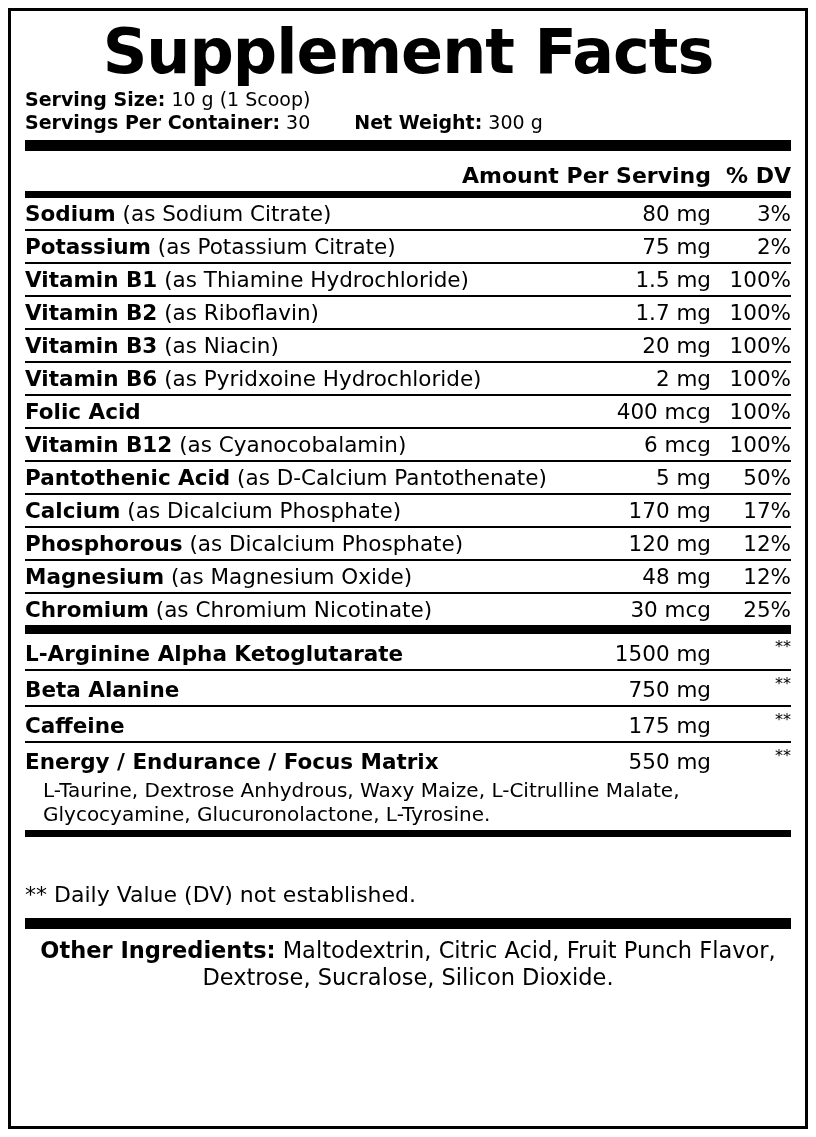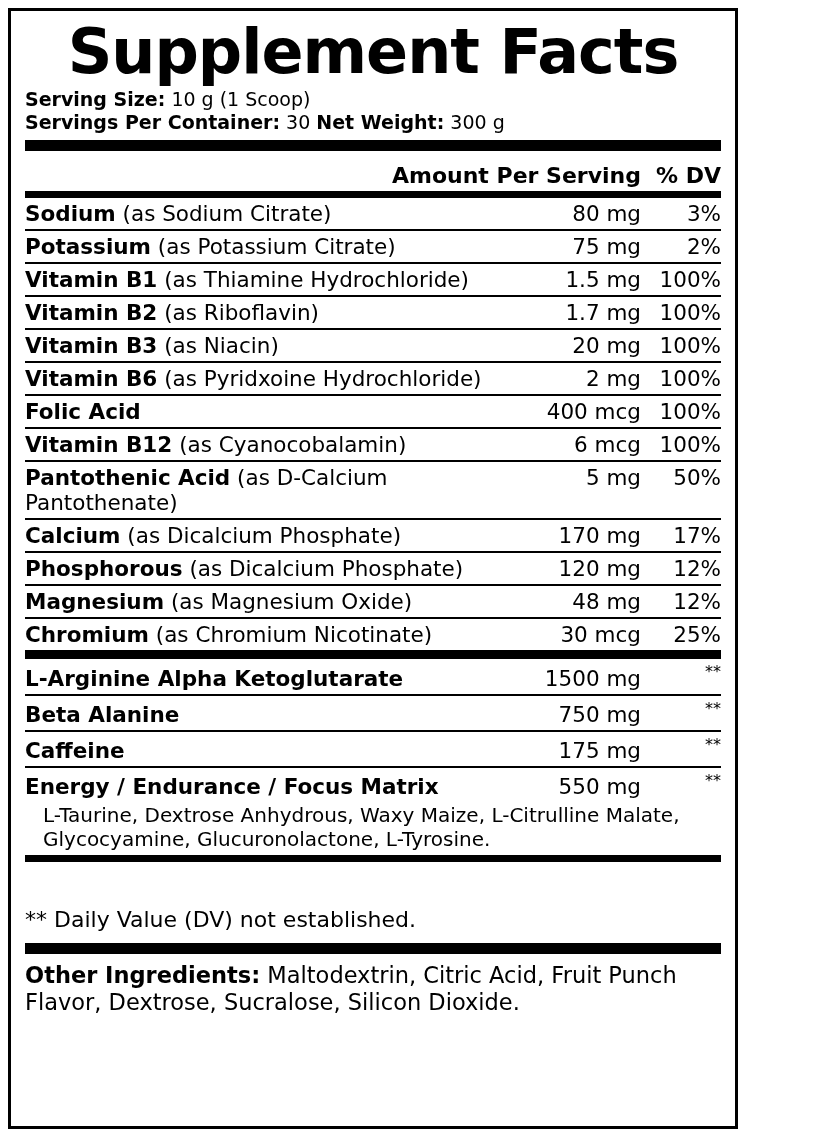--- a/index.html
+++ b/index.html
@@ -11,42 +11,42 @@
   body {
     width: 816px;
     height: 1137px;
     font-family: "DejaVu Sans", sans-serif;
     color: #000000;
   }
   .panel {
     position: absolute;
     left: 8px;
     top: 8px;
-    width: 730px;
+    width: 800px;
     height: 1121px;
     border: 3px solid #000;
     background: #fff;
     padding: 6px 14px 0 14px;
   }
   .title {
     font-size: 62px;
     font-weight: bold;
     letter-spacing: -1px;
     line-height: 1.05;
     text-align: center;
     margin: 2px 0 4px 0;
     white-space: nowrap;
   }
   .serving-line {
     font-size: 19px;
     line-height: 1.22;
     white-space: nowrap;
   }
   .serving-line b { font-weight: bold; }
-  .netwt { display: inline-block; }
+  .netwt { display: inline-block; margin-left: 38px; }
   .rule-thick {
     height: 11px;
     background: #000;
     margin: 6px 0 0 0;
   }
   .rule-med {
     height: 7px;
     background: #000;
     margin: 0;
   }
@@ -83,20 +83,21 @@
   }
   .footnote {
     font-size: 22px;
     padding: 5px 0 5px 0;
     margin-top: 40px;
   }
   .other {
     font-size: 22.5px;
     line-height: 1.2;
     padding: 8px 0 0 0;
+    text-align: center;
   }
   .other b { font-weight: bold; }
   .stars { font-size: 16px; vertical-align: super; }
 </style>
 </head>
 <body>
 
 <div class="panel">
 
   <div class="title">Supplement Facts</div>

